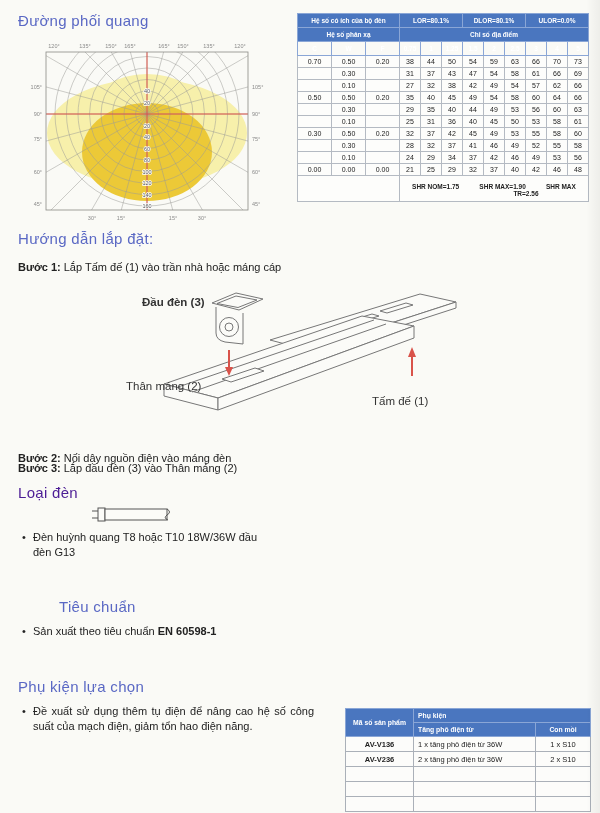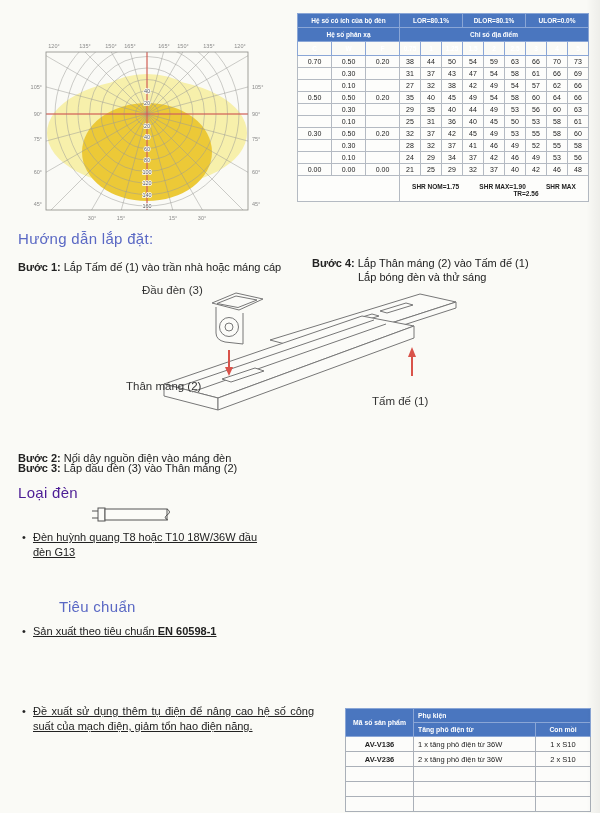--- a/index.html
+++ b/index.html
@@ -4,21 +4,21 @@
 <style>
   html,body { margin:0; padding:0; background:#e8e8e4; }
   .page { position:relative; width:600px; height:813px; background:#fafaf6; overflow:hidden;
           font-family:"Liberation Sans", sans-serif; color:#222; }
   .page::after { content:""; position:absolute; right:0; top:0; bottom:0; width:14px;
                  background:linear-gradient(to right, rgba(0,0,0,0), rgba(0,0,0,0.05)); pointer-events:none; }
   .section-title { position:absolute; margin:0; font-size:15px; font-weight:400; letter-spacing:.3px; }
   .step { position:absolute; font-size:11px; line-height:1.3; }
   .step b { font-weight:700; }
   .diagram-label { position:absolute; font-size:11.5px; color:#333; }
-  .bullets { position:absolute; margin:0; padding:0; list-style:none; font-size:11px; line-height:1.35;text-decoration:underline; }
+  .bullets { position:absolute; margin:0; padding:0; list-style:none; font-size:11px; line-height:1.35; }
   .bullets li { position:relative; padding-left:13px; margin-bottom:5px; }
   .bullets li::before { content:"\2022"; position:absolute; left:2px; }
   .note { text-align:justify; }
 
   
   .photo-table { position:absolute; left:297px; top:13px; border-collapse:collapse; table-layout:fixed; }
   .photo-table th, .photo-table td { border:1px solid #b4bac2; padding:0; text-align:center;
         white-space:nowrap; overflow:hidden; }
   .photo-table thead th { color:#fff; font-size:6.5px; font-weight:700; height:13px; border-color:#8aa6d6; }
   .photo-table td { font-size:7px; height:11px; color:#222; background:#fdfdfb; }
@@ -37,20 +37,21 @@
 
   
   .angle-label { font-size:5.5px; fill:#8a8a8a; }
   .ring-label { font-size:5.5px; fill:#555; paint-order:stroke; stroke:#fff; stroke-width:1.4px; }
 </style>
 </head>
 <body>
 
 <div class="page">
 
+  <h2 class="section-title" style="left: 18px; top: 12px; color: rgb(90, 104, 196);">Đường phối quang</h2>
 
   <svg id="polar" style="position:absolute; left:14px; top:38px;" width="265" height="190" viewBox="0 0 265 190">
     <defs>
       <clipPath id="frameclip">
           <rect x="32" y="14" width="202" height="158"></rect>
         </clipPath>
     </defs>
     <g clip-path="url(#frameclip)">
       <ellipse id="lobe-outer" cx="133" cy="95" rx="100" ry="54" fill="#f7f0ab"></ellipse>
       <ellipse id="lobe-outer2" cx="133" cy="72" rx="56" ry="36" fill="#f7f0ab"></ellipse>
@@ -327,25 +328,20 @@
     </tfoot>
   </table>
 
   <h2 class="section-title" style="left: 18px; top: 230px; color: rgb(90, 104, 196);">Hướng dẫn lắp đặt:</h2>
 
   <div class="step" style="left:18px; top:260px; width:290px;">
     <b>Bước 1:</b>
     <span>Lắp Tấm đế (1) vào trần nhà hoặc máng cáp</span>
   </div>
 
-  <div class="step" style="left:312px; top:256px; width:270px;">
-    <b>Bước 4:</b>
-    <span>Lắp Thân máng (2) vào Tấm đế (1)</span>
-    <div style="padding-left:46px;">Lắp bóng đèn và thử sáng</div>
-  </div>
 
   <svg style="position:absolute; left:122px; top:288px;" width="340" height="135" viewBox="0 0 340 135" fill="none" stroke="#777" stroke-width="1">
 
     <g>
       <polygon points="148,52 298,6 334,14 186,62" fill="#fbfbf8"></polygon>
       <polygon points="186,62 186,68 334,20 334,14" fill="#fbfbf8"></polygon>
       <polygon points="224,34 250,26 257,28 231,36" fill="#fbfbf8"></polygon>
       <polygon points="258,23 284,15 291,17 265,25" fill="#fbfbf8"></polygon>
     </g>
 
@@ -369,21 +365,21 @@
     <g stroke="#d9534a" fill="#d9534a">
       <line x1="107" y1="62" x2="107" y2="80" stroke-width="2"></line>
       <polygon points="103,79 111,79 107,88" stroke="none"></polygon>
     </g>
     <g stroke="#d9534a" fill="#d9534a">
       <line x1="290" y1="88" x2="290" y2="67" stroke-width="2"></line>
       <polygon points="286,69 294,69 290,59" stroke="none"></polygon>
     </g>
   </svg>
 
-  <div class="diagram-label" style="left:142px; top:284px;">Đầu đèn (3)</div>
+  <div class="diagram-label" style="left:142px; top:296px;font-weight:bold;">Đầu đèn (3)</div>
   <div class="diagram-label" style="left:126px; top:380px;">Thân máng (2)</div>
   <div class="diagram-label" style="left:372px; top:386px;margin-top:9px;">Tấm đế (1)</div>
 
   <div class="step" style="left:18px; top:451px; width:320px;">
     <b>Bước 2:</b>
     <span>Nối dây nguồn điện vào máng đèn</span>
   </div>
   <div class="step" style="left:18px; top:461px; width:320px;">
     <b>Bước 3:</b>
     <span>Lắp đầu đèn (3) vào Thân máng (2)</span>
@@ -403,20 +399,21 @@
     <li style="max-width:238px;">Đèn huỳnh quang T8 hoặc T10 18W/36W đầu đèn G13</li>
   </ul>
 
   <h2 class="section-title" style="left: 18px; top: 598px; color: rgb(90, 104, 196); margin-left: 41px;">Tiêu chuẩn</h2>
   <ul class="bullets" style="left:20px; top:624px; width:320px;">
     <li>
       <span>Sản xuất theo tiêu chuẩn </span><b>EN 60598-1</b>
     </li>
   </ul>
 
+  <h2 class="section-title" style="left: 18px; top: 678px; color: rgb(90, 104, 196);">Phụ kiện lựa chọn</h2>
   <ul class="bullets" style="left:20px; top:704px; width:294px;">
     <li class="note">Đề xuất sử dụng thêm tụ điện để nâng cao hệ số công suất của mạch điện, giảm tổn hao điện năng.</li>
   </ul>
 
   <h2 class="section-title" style="left: 345px; top: 711px; color: rgb(90, 104, 196);">Phụ kiện kèm theo</h2>
 
   <table class="acc-table">
     <colgroup>
         <col style="width:68px">
         <col style="width:122px">

